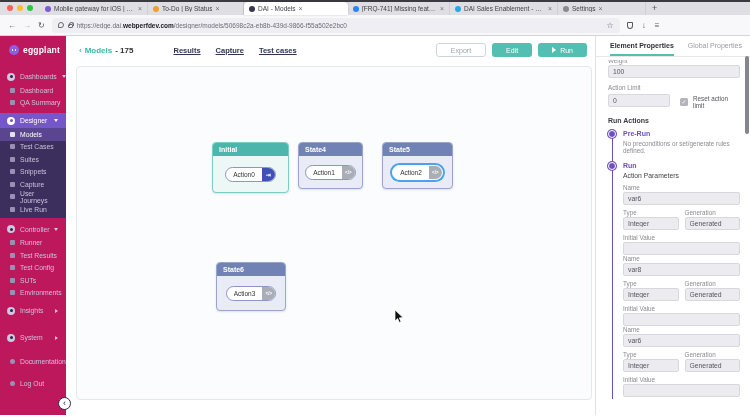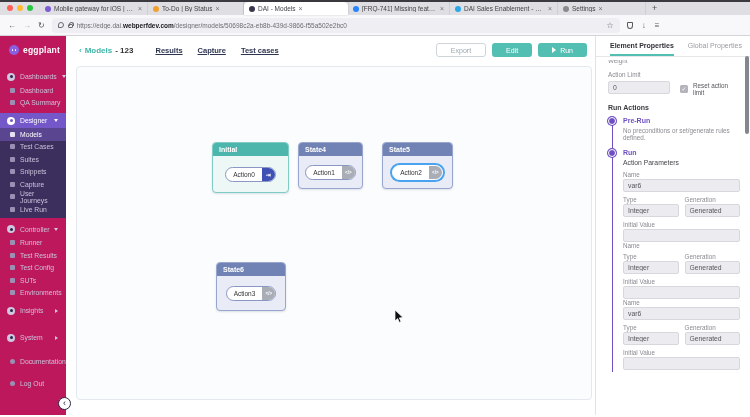--- a/index.html
+++ b/index.html
@@ -51,21 +51,21 @@
   .dgroup { background:#3c2f5e; padding-bottom:2px; }
   .item.sel { background:#5a4590; color:#fff; }
   .spacer8 { height:8px; } .spacer10 { height:10px; }
   .collapse { position:absolute; left:58px; top:361px; width:13px; height:13px; border-radius:50%; background:#fff; border:1.5px solid #2e2348; color:#2e2348; font-size:9px; line-height:10px; text-align:center; z-index:5; }
 
   
   .main { flex:1; background:#fff; position:relative; min-width:0; }
   .topbar { height:28px; display:flex; align-items:center; padding:0 8px 0 13px; }
   .bc { font-size:8px; color:#3fb6a8; font-weight:bold; display:flex; gap:3px; align-items:center; }
   .bc .num { color:#333; font-weight:bold; }
-  .toplinks { display:flex; gap:15px; margin-left:22px; }
+  .toplinks { display:flex; gap:15px; margin-left:40px; }
   .toplink { font-size:7.5px; color:#2e3550; font-weight:bold; text-decoration:underline; }
   .topbtns { margin-left:auto; display:flex; gap:6px; }
   .btn { height:14px; border-radius:3px; font-size:7px; display:flex; align-items:center; justify-content:center; padding:0 14px; }
   .btn.ghost { background:#fff; border:1px solid #cfd6da; color:#9aa6ad; }
   .btn.solid { background:#52bfb2; color:#fff; border:none; }
   .play { width:0; height:0; border-top:3px solid transparent; border-bottom:3px solid transparent; border-left:4.5px solid #fff; margin-right:4px; }
 
   .canvas { position:absolute; left:10px; top:30px; width:516px; height:334px; background:#fbfcfe; border:1px solid #e4e9ef; border-radius:4px; }
 
   .node { position:absolute; border-radius:4px; overflow:hidden; box-shadow:0 1px 2px rgba(60,70,120,.15); }
@@ -279,21 +279,21 @@
     </div>
   </div>
 
   <div class="collapse">‹</div>
 
   <div class="main">
     <div class="topbar">
       <div class="bc">
         <span>‹</span>
         <span>Models</span>
-        <span class="num">- 123</span>
+        <span class="num">- 175</span>
       </div>
       <div class="toplinks">
         <span class="toplink">Results</span>
         <span class="toplink">Capture</span>
         <span class="toplink">Test cases</span>
       </div>
       <div class="topbtns">
         <button class="btn ghost">Export</button>
         <button class="btn solid">Edit</button>
         <button class="btn solid">
@@ -354,20 +354,21 @@
   <div class="panel">
     <div class="ptabs">
       <span class="ptab active">Element Properties</span>
       <span class="ptab">Global Properties</span>
     </div>
     <div class="pbody">
 
       <span class="cliplabel">
           <span>Weight</span>
         </span>
+      <input class="inp" value="100" style="">
 
       <div class="flabel" style="margin-top:6px">Action Limit</div>
       <div class="alrow">
         <input class="inp" style="margin-top: -3px;" value="0">
         <span style="flex:1"></span>
         <span class="cb">✓</span>
         <span class="cblbl">Reset action limit</span>
       </div>
 
       <div class="shead">Run Actions</div>
@@ -400,20 +401,21 @@
               </div>
             </div>
             <div class="iv">
               <div class="flabel">Initial Value</div>
               <input class="inp" value="" style="">
             </div>
           </div>
 
           <div class="pgroup">
             <div class="flabel">Name</div>
+            <input class="inp" value="var8" style="">
             <div class="tg-row">
               <div class="tg-col">
                 <div class="flabel">Type</div>
                 <input class="inp" value="Integer" style="">
               </div>
               <div class="tg-col">
                 <div class="flabel">Generation</div>
                 <input class="inp" value="Generated" style="">
               </div>
             </div>

